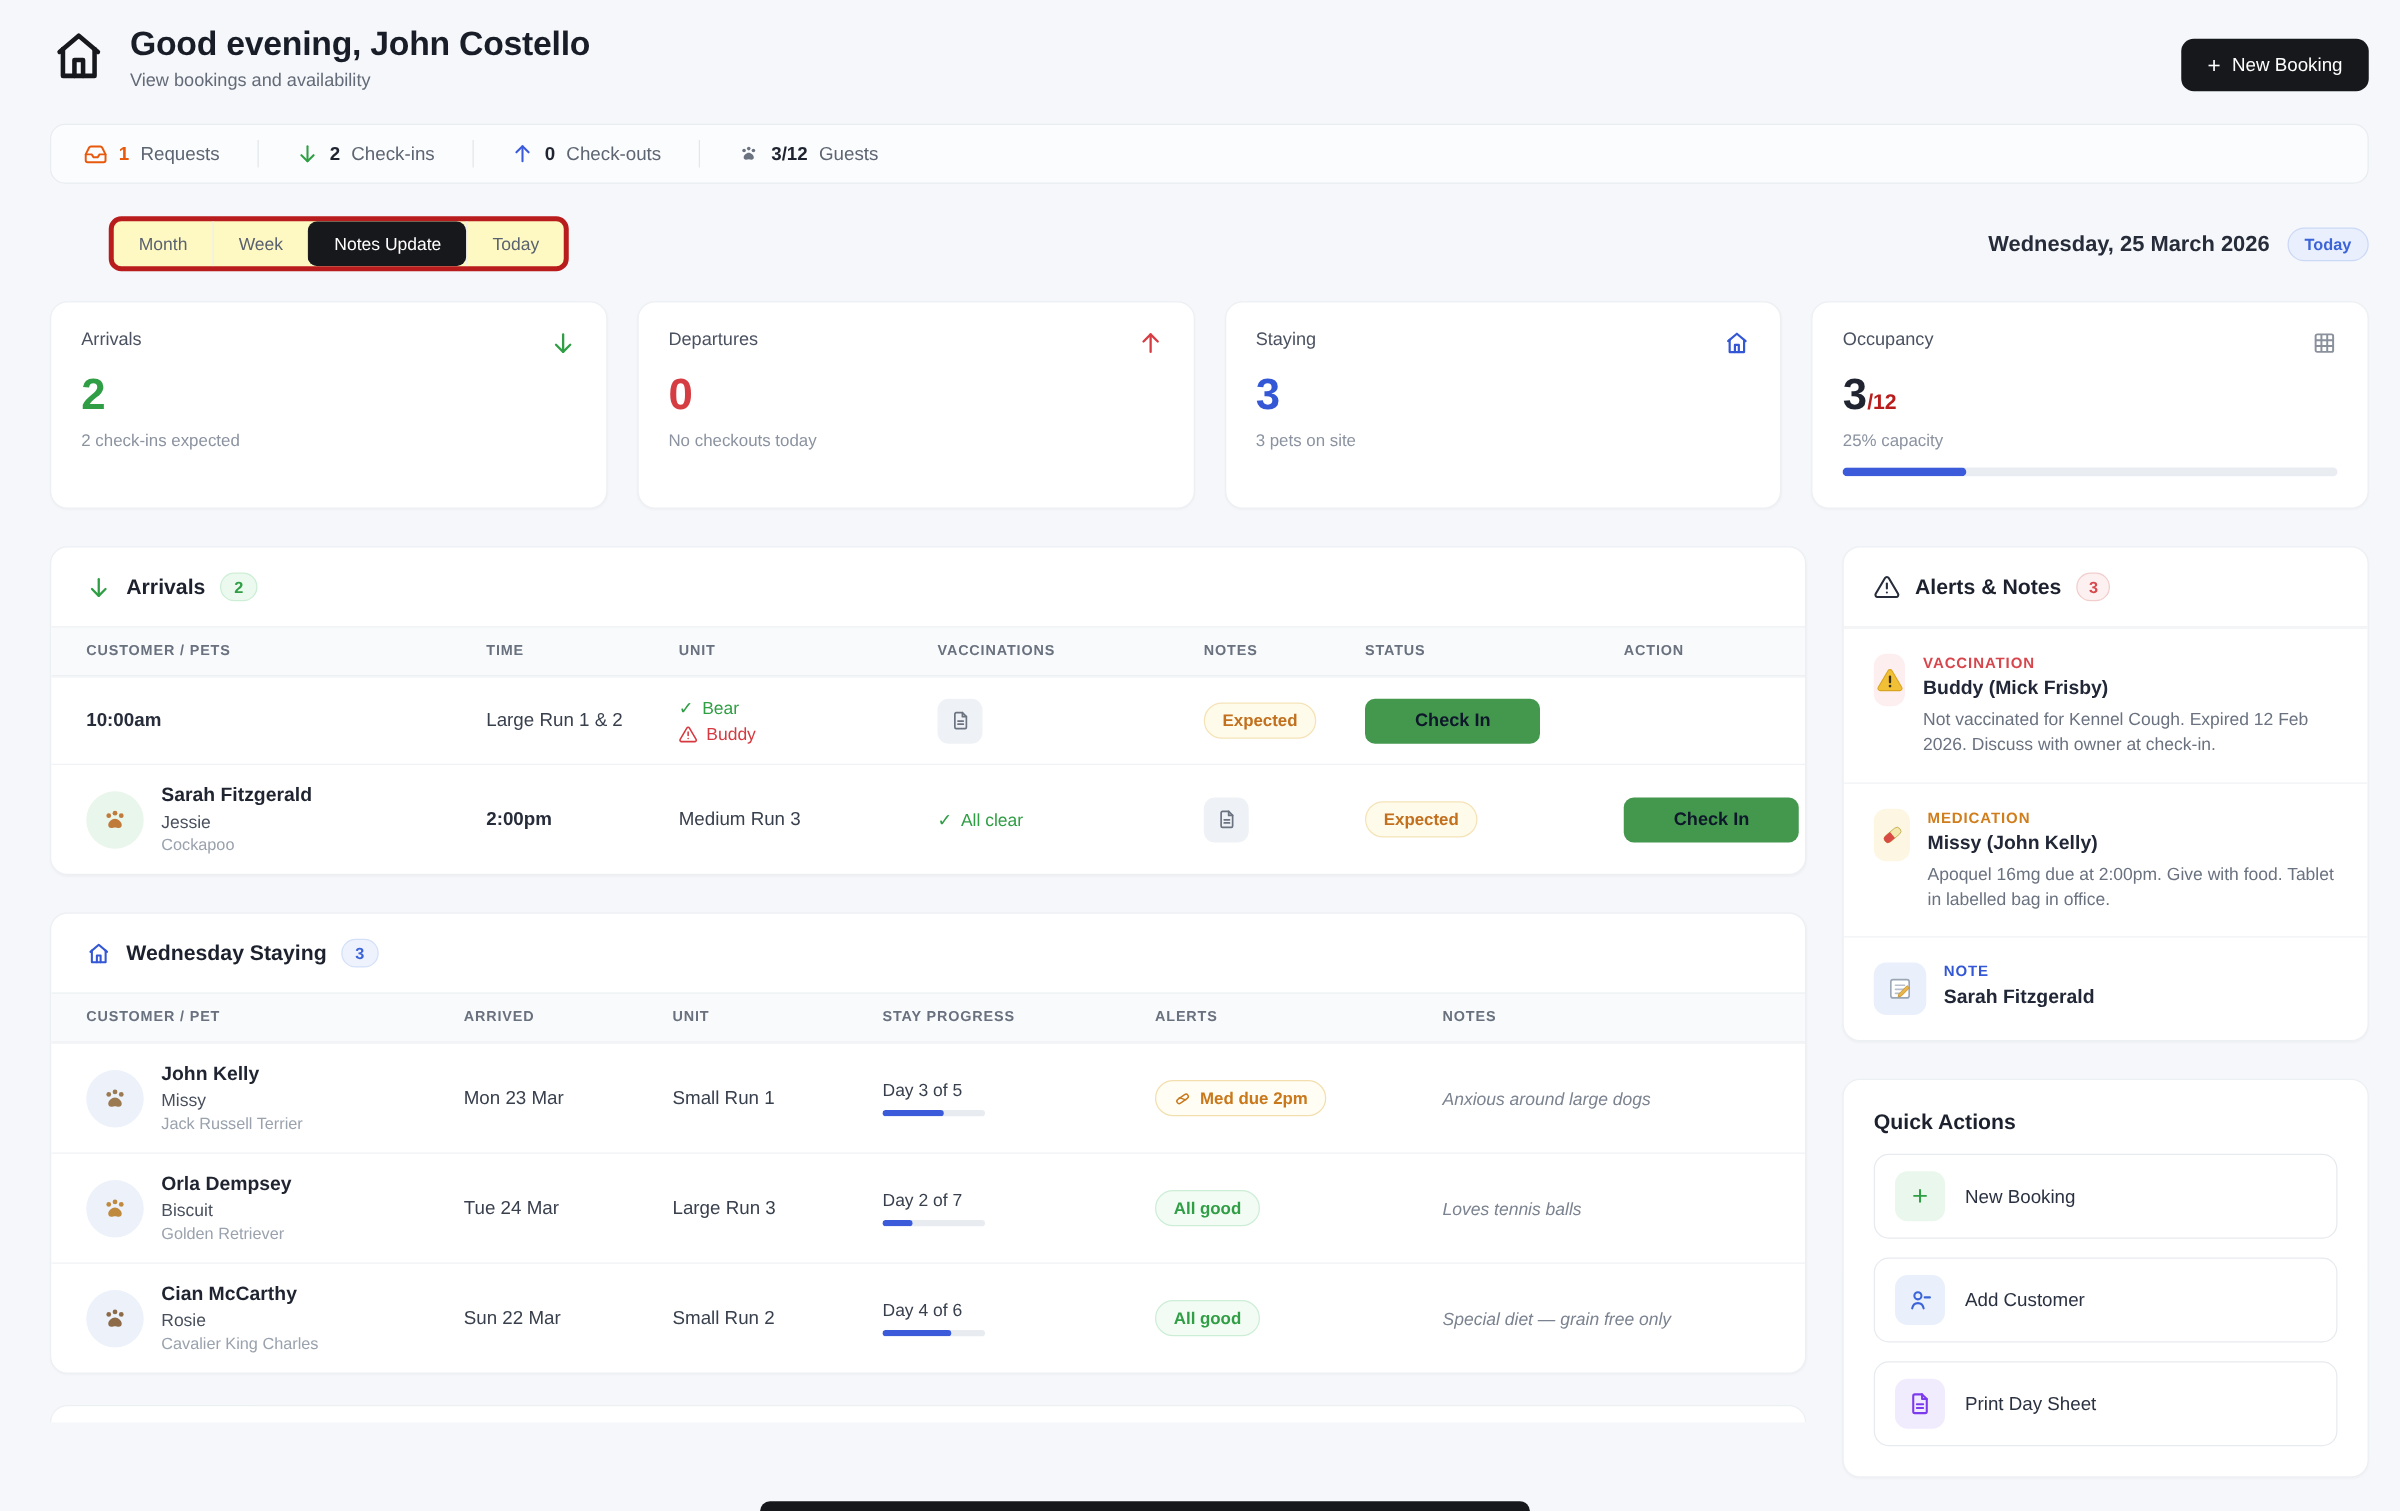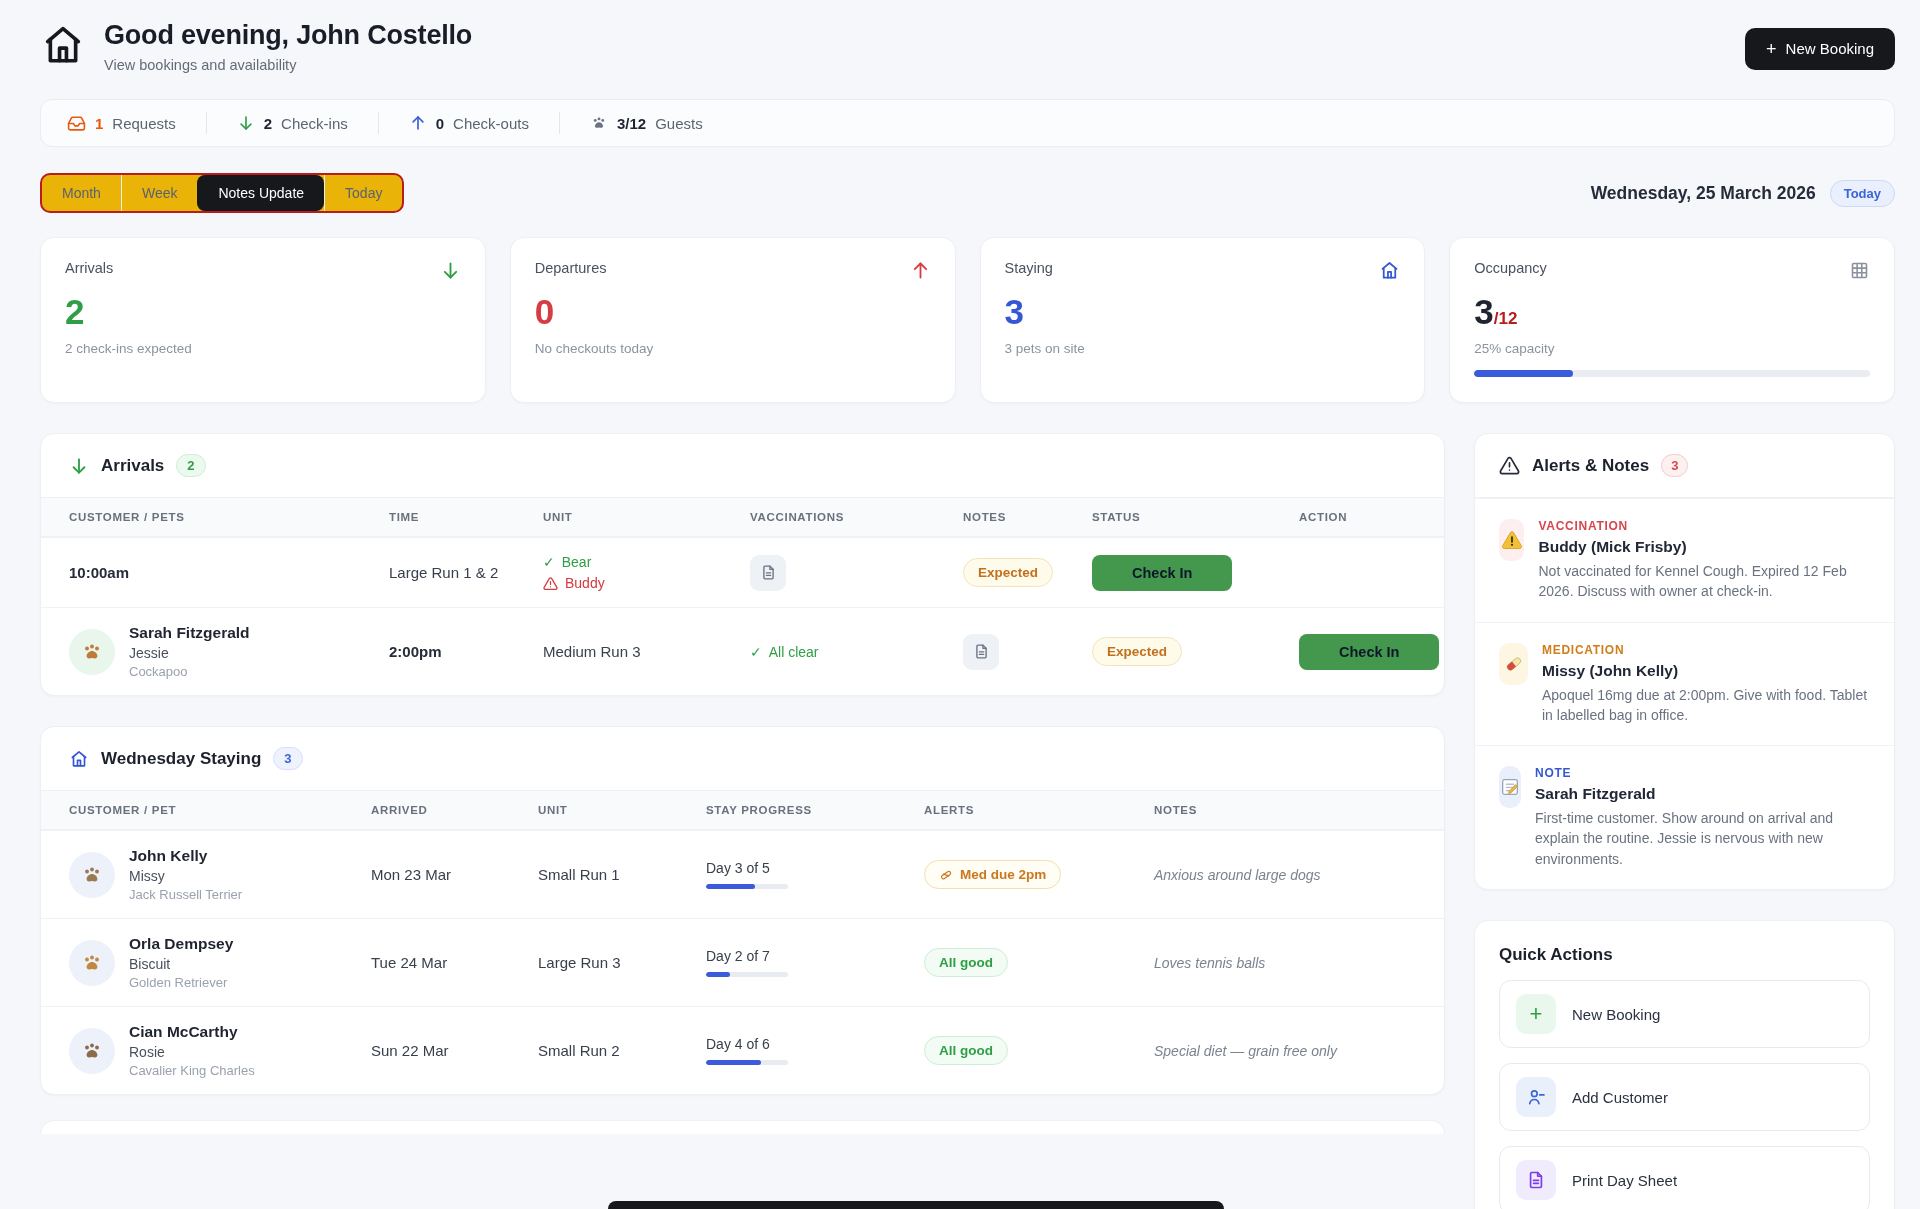--- a/index.html
+++ b/index.html
@@ -8,21 +8,21 @@
     font-family:"Liberation Sans", sans-serif;
     background:#f5f7fa;
     color:#1f2430;
     position:relative;
     overflow:hidden;
     padding:14px 25px 0 40px;
   }
   .icon { display:inline-flex; align-items:center; justify-content:center; flex:none; }
 
   
-  .page-header { display:flex; align-items:center; justify-content:space-between; padding-top:6px; }
+  .page-header { display:flex; align-items:flex-end; justify-content:space-between; padding-top:6px; }
   .header-left { display:flex; gap:18px; align-items:flex-start; }
   .home-logo { width:46px; height:46px; color:#16181d; margin-top:2px; }
   .greeting { font-size:27px; font-weight:700; letter-spacing:-0.2px; color:#181d27; }
   .subtitle { font-size:14.5px; color:#646b78; margin-top:6px; }
   .btn-dark {
     display:flex; align-items:center; gap:9px;
     background:var(--dark,#17181c); color:#fff; border:none; cursor:pointer;
     font-family:inherit; font-size:15px; font-weight:500;
     padding:12px 21px; border-radius:10px; margin-top:4px;
   }
@@ -34,21 +34,21 @@
     height:48px; display:flex; align-items:center; padding:0 26px; gap:30px;
   }
   .stat-item { display:flex; align-items:center; gap:9px; font-size:15px; }
   .stat-item .val { font-weight:700; color:#1f2430; }
   .stat-item .lbl { color:#5d6572; }
   .stat-item.requests .val { color:#e8590c; }
   .stat-divider { width:1px; height:22px; background:#e3e6ea; }
 
   
   .controls-row { margin-top:26px; display:flex; align-items:center; justify-content:space-between; }
-  .segmented { display:flex; background:#eab308; border:2px solid #b91c1c; border-radius:10px; overflow:hidden; }
+  .segmented { display:flex; background:#fef9c3; border:4px solid #b91c1c; border-radius:10px; overflow:hidden;margin-left:47px; }
   .seg-tab {
     font-family:inherit; font-size:14px; color:#5a6270; background:transparent; border:none; cursor:pointer;
     padding:10px 20px; border-left:1px solid #eceef2;
   }
   .seg-tab:first-child { border-left:none; }
   .seg-tab.active { background:#17181c; color:#fff; border-left-color:#17181c; font-weight:500; border-radius:8px; }
   .date-area { display:flex; align-items:center; gap:14px; }
   .date-text { font-size:17.5px; font-weight:700; color:#262c39; }
   .today-badge {
     font-size:13px; font-weight:600; color:#3b64d8; background:#e9effc;
@@ -562,21 +562,20 @@
         <span class="alert-ic lblue">
           <svg width="22" height="22" viewBox="0 0 24 24">
               <rect x="4" y="4" width="16" height="16" rx="2" fill="#fff" stroke="#9aa6b5" stroke-width="1.4"></rect>
               <path d="M8 9h8M8 12.5h8M8 16h4" stroke="#b7c0cc" stroke-width="1.4" stroke-linecap="round"></path>
               <path d="m11 16.5 7.2-7.2 2 2-7.2 7.2-2.6.6z" fill="#e8b54a" stroke="#c79430" stroke-width="0.8"></path>
             </svg>
         </span>
         <div>
           <div class="alert-cat blue">NOTE</div>
           <div class="alert-subject">Sarah Fitzgerald</div>
-          <div class="alert-desc">First-time customer. Show around on arrival and explain the routine. Jessie is nervous with new environments.</div>
         </div>
       </div>
     </div>
 
     <div class="qa-panel">
       <div class="qa-title">Quick Actions</div>
 
       <button class="qa-btn">
         <span class="qa-ic green">
             <span class="plus-glyph">+</span>

